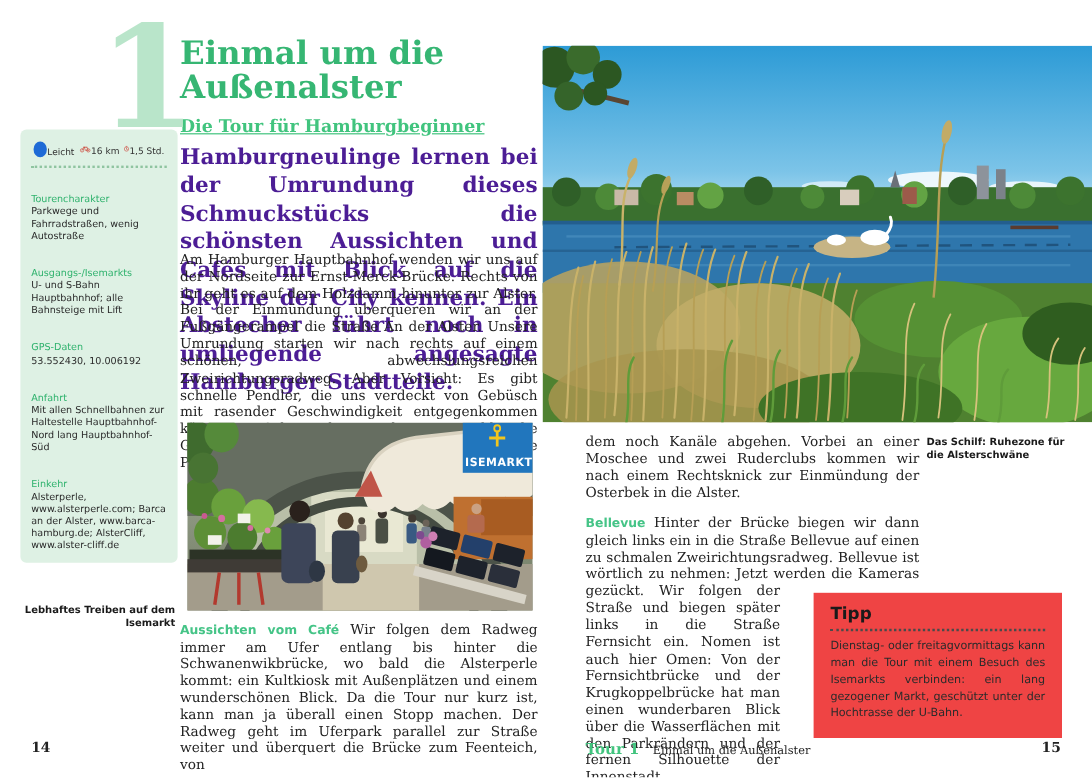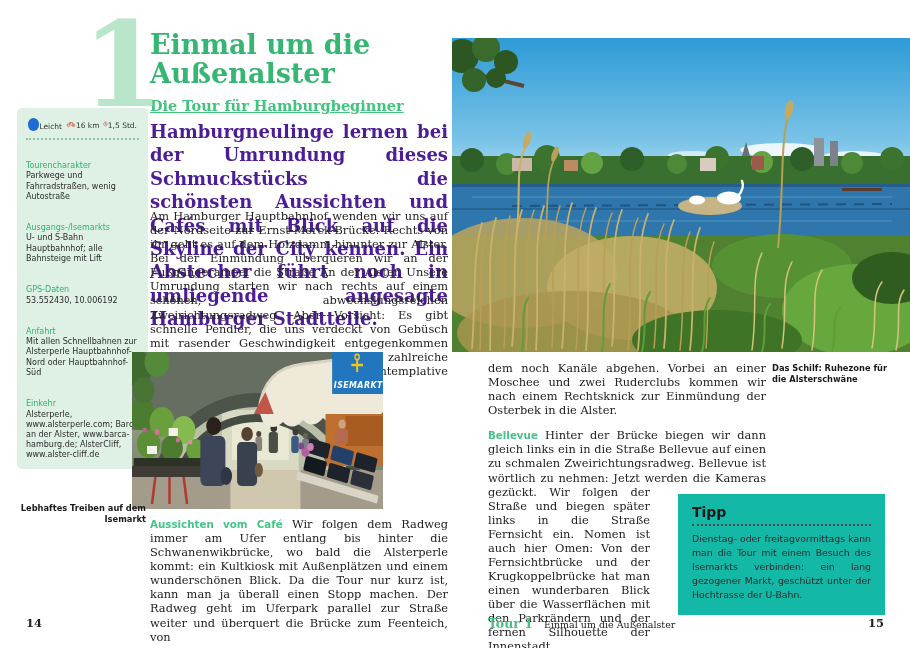--- a/index.html
+++ b/index.html
@@ -34,34 +34,34 @@
                 font-family:"DejaVu Sans",sans-serif;font-size:8.3px;font-weight:bold;
                 line-height:1.35;color:#1a1a1a;margin-top:12px;}
   .cafe{left:150px;top:517px;width:298px;font-size:11.4px;line-height:1.235;
         text-align:justify;color:#222;}
   .lead-green{font-family:"DejaVu Sans",sans-serif;font-weight:bold;color:#45c487;
               font-size:10.3px;}
   .pagenum-left{left:26px;top:616px;font-size:11.5px;font-weight:bold;color:#222;}
 
   .photo{overflow:hidden;}
   .photo svg{display:block;width:100%;height:100%;}
-  .photo-market{left:132px;top:352px;width:251px;height:157px;font-style:italic;}
+  .photo-market{left:156px;top:352px;width:288px;height:157px;}
   .photo-alster{left:452px;top:38px;width:458px;height:314px;}
 
   
   .caption-right{left:772px;top:363px;width:128px;text-align:left;
                  font-family:"DejaVu Sans",sans-serif;font-size:8.3px;font-weight:bold;
                  line-height:1.35;color:#1a1a1a;}
   .rtext{left:488px;top:361px;width:278px;font-size:11.4px;line-height:1.235;
          text-align:justify;color:#222;}
   .rtext p{margin:0 0 11px 0;}
   .float-spacer{float:right;width:0;height:126px;}
   .float-ghost{float:right;clear:right;width:116px;height:260px;}
 
-  .tippbox{left:678px;top:494px;width:207px;background:#14b8a6;padding:10px 14px 13px 14px;
+  .tippbox{left:678px;top:494px;width:207px;background:#ef4444;padding:10px 14px 13px 14px;
            box-sizing:border-box;font-family:"DejaVu Sans",sans-serif;}
   .tipp-head{font-size:14px;font-weight:bold;color:#1a1a1a;}
   .tipp-rule{border-top:2px dotted #4a4a4a;margin:4px 0 6px 0;}
   .tipp-text{font-size:9.3px;line-height:1.5;color:#2b2b2b;text-align:justify;}
 
   .footer-right{left:488px;top:616px;width:300px;font-size:9.5px;color:#222;}
   .footer-tour{font-weight:bold;color:#41c47e;font-size:12.5px;margin-right:8px;}
   .pagenum-right{left:868px;top:616px;font-size:11.5px;font-weight:bold;color:#222;}
 </style>
 </head>
@@ -103,21 +103,21 @@
     <div class="ib-head">Tourencharakter</div>
     <div class="ib-text">Parkwege und Fahrradstraßen, wenig Autostraße</div>
 
     <div class="ib-head">Ausgangs-/Isemarkts</div>
     <div class="ib-text">U- und S-Bahn Hauptbahnhof; alle Bahnsteige mit Lift</div>
 
     <div class="ib-head">GPS-Daten</div>
     <div class="ib-text">53.552430, 10.006192</div>
 
     <div class="ib-head">Anfahrt</div>
-    <div class="ib-text">Mit allen Schnellbahnen zur Alsterperle Hauptbahnhof-Nord oder Hauptbahnhof-Süd</div>
+    <div class="ib-text">Mit allen Schnellbahnen zur Haltestelle Hauptbahnhof-Nord lang Hauptbahnhof-Süd</div>
 
     <div class="ib-head">Einkehr</div>
     <div class="ib-text">Alsterperle, www.alsterperle.com; Barca an der Alster, www.barca-hamburg.de; AlsterCliff, www.alster-cliff.de</div>
   </div>
 
   <div class="abs photo photo-market">
     <svg viewBox="0 0 301 157" preserveAspectRatio="none">
       <defs>
         <linearGradient id="tunnel" x1="0" y1="0" x2="0" y2="1">
           <stop offset="0" stop-color="#aab4a0"></stop>

